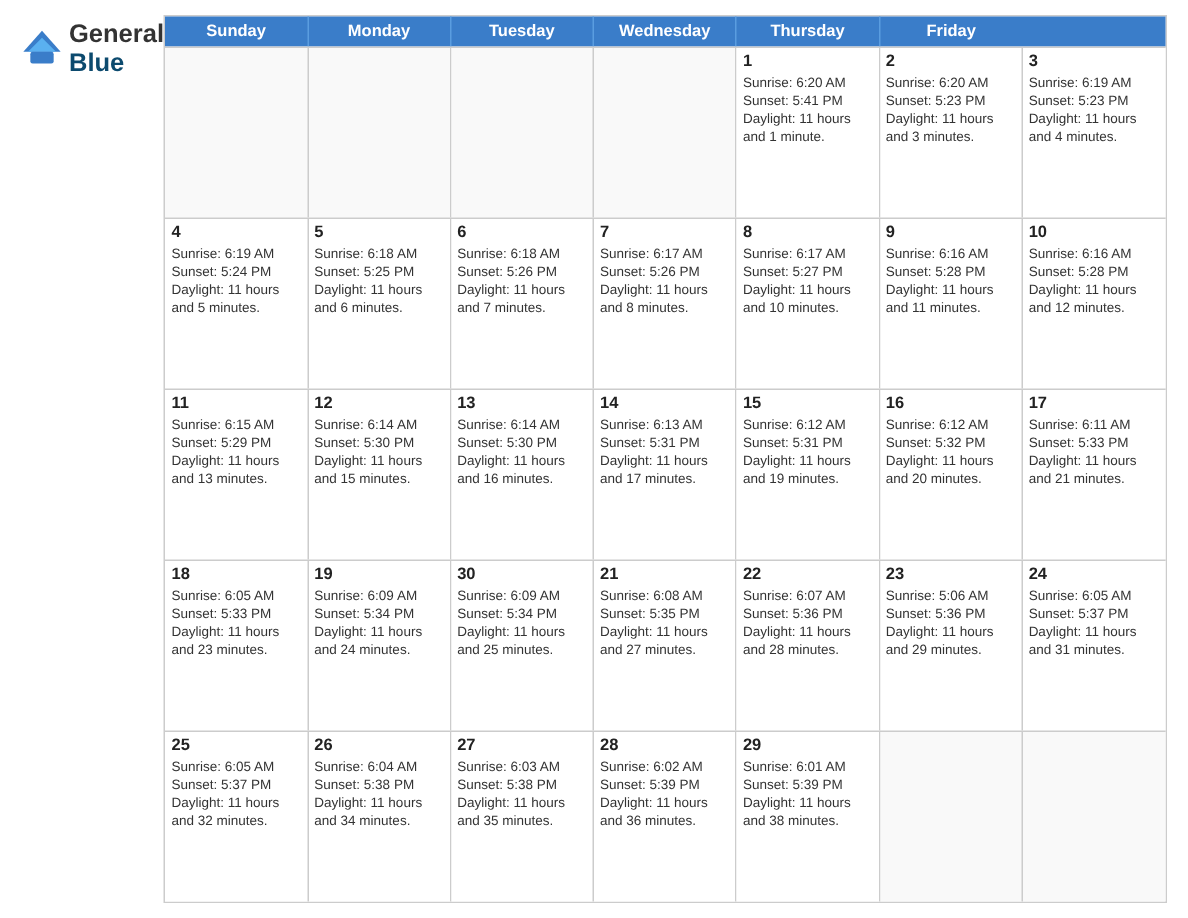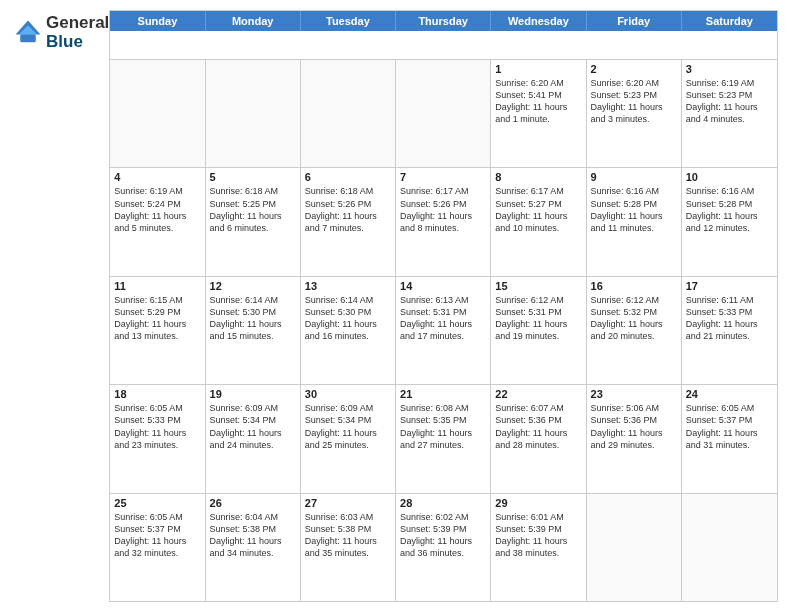--- a/index.html
+++ b/index.html
@@ -45,21 +45,20 @@
     .subtitle {
       font-size: 15px;
       color: #444;
       font-weight: normal;
     }
     .calendar {
       flex: 1;
       display: flex;
       flex-direction: column;
       border: 1px solid #ccc;
-      gap: 28px;
     }
     .cal-header-row {
       display: grid;
       grid-template-columns: repeat(7, 1fr);
       background: #3a7dc9;
     }
     .cal-header-cell {
       color: #fff;
       font-size: 11px;
       font-weight: bold;
@@ -122,24 +121,23 @@
       <div class="month-title"></div>
       <div class="subtitle"></div>
     </div>
   </div>
 
   <div class="calendar">
     <div class="cal-header-row">
     <div class="cal-header-cell">Sunday</div>
         <div class="cal-header-cell">Monday</div>
         <div class="cal-header-cell">Tuesday</div>
+        <div class="cal-header-cell">Wednesday</div>
         <div class="cal-header-cell">Thursday</div>
-        <div class="cal-header-cell">Wednesday</div>
         <div class="cal-header-cell">Friday</div>
-        <div class="cal-header-cell">Saturday</div>
       </div>
     <div class="cal-body">
     <div class="cal-row">
           <div class="cal-cell empty"></div>
           <div class="cal-cell empty"></div>
           <div class="cal-cell empty"></div>
           <div class="cal-cell empty"></div>
           <div class="cal-cell">
             <div class="day-num">1</div>
             <div class="cell-line">Sunrise: 6:20 AM</div>

